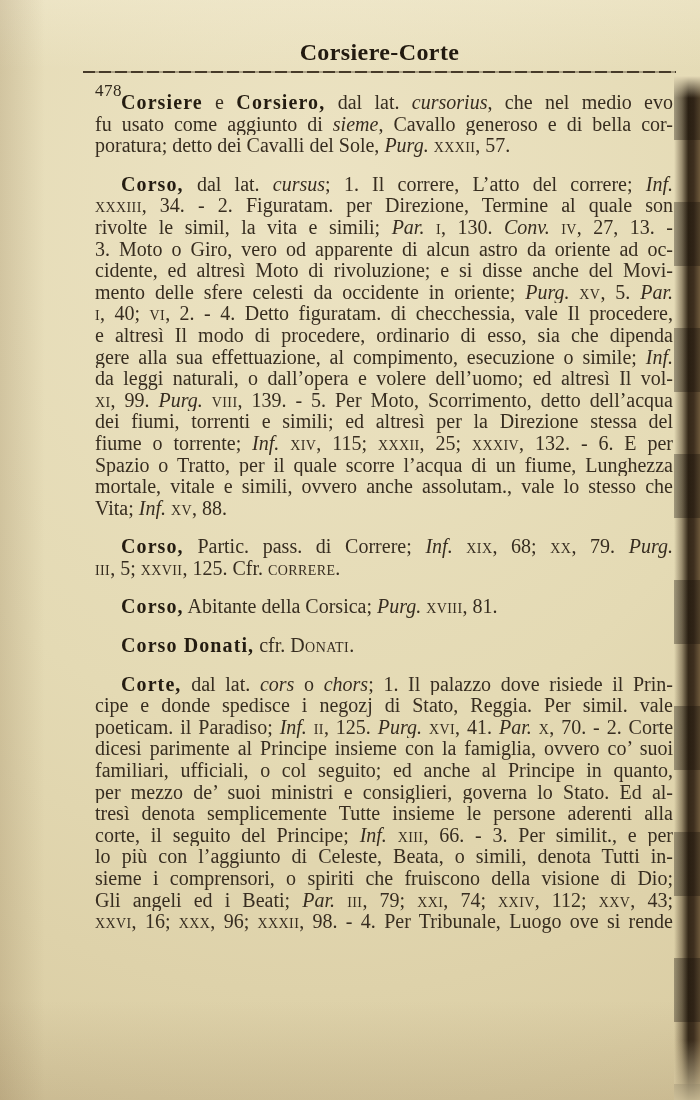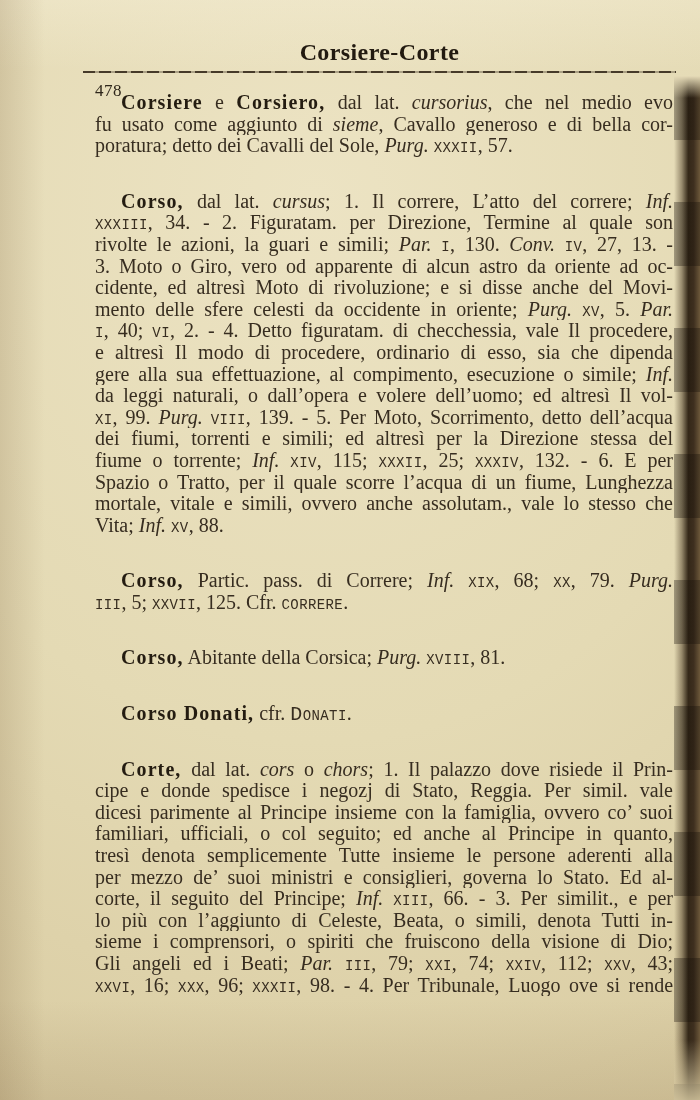--- a/index.html
+++ b/index.html
@@ -31,30 +31,30 @@
   }
   .header-rule {
     position:absolute; top:71px; left:83px; width:593px; height:2px;
     background:repeating-linear-gradient(90deg,
       #463a29 0 12px, rgba(70,58,41,.38) 12px 16px);
   }
   .column {
     position:absolute; left:95px; top:92px; width:578px;
     font-size:20px; line-height:21.6px; color:#372d20;
   }
-  .entry + .entry { margin-top:34px; }
+  .entry + .entry { margin-top:17px; }
   .line {
     height:21.6px; overflow:hidden;
     text-align:justify; text-align-last:justify;
   }
   .line.nj { text-align-last:left; }
   .line.first { text-indent:26px; }
   .b { font-weight:bold; letter-spacing:1.1px; color:#241c11; }
   .i { font-style:italic; }
-  .sc { font-variant:small-caps; letter-spacing:.4px;font-family:Liberation Mono, monospace; }
+  .sc { font-variant:small-caps; letter-spacing:.4px; }
   .edge {
     position:absolute; top:76px; right:0; width:26px; height:1024px;
     background:
       linear-gradient(180deg, rgba(230,219,183,1) 0, rgba(230,219,183,0) 22px),
       linear-gradient(0deg, rgba(216,202,162,.85) 0, rgba(216,202,162,0) 60px),
       repeating-linear-gradient(180deg,
         rgba(18,12,6,.32) 0 64px, rgba(18,12,6,0) 64px 126px),
       linear-gradient(90deg,
         rgba(74,58,36,0) 0%, rgba(74,58,36,.5) 30%,
         #342818 55%, #3e2f1f 76%, #6c583a 100%);
@@ -70,21 +70,21 @@
   <div class="header-rule"></div>
   <div class="column">
       <div class="entry">
         <div class="line first"><span class="b">Corsiere</span><span> e </span><span class="b">Corsiero,</span><span> dal lat. </span><span class="i">cursorius</span><span>, che nel medio evo</span></div>
         <div class="line"><span>fu usato come aggiunto di </span><span class="i">sieme</span><span>, Cavallo generoso e di bella cor-</span></div>
         <div class="line nj"><span>poratura; detto dei Cavalli del Sole, </span><span class="i">Purg.</span><span> </span><span class="sc">xxxii</span><span>, 57.</span></div>
       </div>
       <div class="entry">
         <div class="line first"><span class="b">Corso,</span><span> dal lat. </span><span class="i">cursus</span><span>; 1. Il correre, L’atto del correre; </span><span class="i">Inf.</span></div>
         <div class="line"><span class="sc">xxxiii</span><span>, 34. - 2. Figuratam. per Direzione, Termine al quale son</span></div>
-        <div class="line"><span>rivolte le azioni, la guari e simili; </span><span class="i">Par.</span><span> </span><span class="sc">i</span><span>, 130. </span><span class="i">Conv.</span><span> </span><span class="sc">iv</span><span>, 27, 13. -</span></div>
+        <div class="line"><span>rivolte le simil, la vita e simili; </span><span class="i">Par.</span><span> </span><span class="sc">i</span><span>, 130. </span><span class="i">Conv.</span><span> </span><span class="sc">iv</span><span>, 27, 13. -</span></div>
         <div class="line"><span>3. Moto o Giro, vero od apparente di alcun astro da oriente ad oc-</span></div>
         <div class="line"><span>cidente, ed altresì Moto di rivoluzione; e si disse anche del Movi-</span></div>
         <div class="line"><span>mento delle sfere celesti da occidente in oriente; </span><span class="i">Purg.</span><span> </span><span class="sc">xv</span><span>, 5. </span><span class="i">Par.</span></div>
         <div class="line"><span class="sc">i</span><span>, 40; </span><span class="sc">vi</span><span>, 2. - 4. Detto figuratam. di checchessia, vale Il procedere,</span></div>
         <div class="line"><span>e altresì Il modo di procedere, ordinario di esso, sia che dipenda</span></div>
         <div class="line"><span>gere alla sua effettuazione, al compimento, esecuzione o simile; </span><span class="i">Inf.</span></div>
         <div class="line"><span>da leggi naturali, o dall’opera e volere dell’uomo; ed altresì Il vol-</span></div>
         <div class="line"><span class="sc">xi</span><span>, 99. </span><span class="i">Purg.</span><span> </span><span class="sc">viii</span><span>, 139. - 5. Per Moto, Scorrimento, detto dell’acqua</span></div>
         <div class="line"><span>dei fiumi, torrenti e simili; ed altresì per la Direzione stessa del</span></div>
         <div class="line"><span>fiume o torrente; </span><span class="i">Inf.</span><span> </span><span class="sc">xiv</span><span>, 115; </span><span class="sc">xxxii</span><span>, 25; </span><span class="sc">xxxiv</span><span>, 132. - 6. E per</span></div>
@@ -98,24 +98,25 @@
       </div>
       <div class="entry">
         <div class="line first nj"><span class="b">Corso,</span><span> Abitante della Corsica; </span><span class="i">Purg.</span><span> </span><span class="sc">xviii</span><span>, 81.</span></div>
       </div>
       <div class="entry">
         <div class="line first nj"><span class="b">Corso Donati,</span><span> cfr. </span><span class="sc">Donati</span><span>.</span></div>
       </div>
       <div class="entry">
         <div class="line first"><span class="b">Corte,</span><span> dal lat. </span><span class="i">cors</span><span> o </span><span class="i">chors</span><span>; 1. Il palazzo dove risiede il Prin-</span></div>
         <div class="line"><span>cipe e donde spedisce i negozj di Stato, Reggia. Per simil. vale</span></div>
+        <div class="line"><span>poeticam. il Paradiso; </span><span class="i">Inf.</span><span> </span><span class="sc">ii</span><span>, 125. </span><span class="i">Purg.</span><span> </span><span class="sc">xvi</span><span>, 41. </span><span class="i">Par.</span><span> </span><span class="sc">x</span><span>, 70. - 2. Corte</span></div>
         <div class="line"><span>dicesi parimente al Principe insieme con la famiglia, ovvero co’ suoi</span></div>
         <div class="line"><span>familiari, ufficiali, o col seguito; ed anche al Principe in quanto,</span></div>
+        <div class="line"><span>per mezzo de’ suoi ministri e consiglieri, governa lo Stato. Ed al-</span></div>
         <div class="line"><span>tresì denota semplicemente Tutte insieme le persone aderenti alla</span></div>
-        <div class="line"><span>per mezzo de’ suoi ministri e consiglieri, governa lo Stato. Ed al-</span></div>
         <div class="line"><span>corte, il seguito del Principe; </span><span class="i">Inf.</span><span> </span><span class="sc">xiii</span><span>, 66. - 3. Per similit., e per</span></div>
         <div class="line"><span>lo più con l’aggiunto di Celeste, Beata, o simili, denota Tutti in-</span></div>
         <div class="line"><span>sieme i comprensori, o spiriti che fruiscono della visione di Dio;</span></div>
         <div class="line"><span>Gli angeli ed i Beati; </span><span class="i">Par.</span><span> </span><span class="sc">iii</span><span>, 79; </span><span class="sc">xxi</span><span>, 74; </span><span class="sc">xxiv</span><span>, 112; </span><span class="sc">xxv</span><span>, 43;</span></div>
         <div class="line"><span class="sc">xxvi</span><span>, 16; </span><span class="sc">xxx</span><span>, 96; </span><span class="sc">xxxii</span><span>, 98. - 4. Per Tribunale, Luogo ove si rende</span></div>
       </div>
     </div>
   <div class="edge"></div>
 </div>
 

